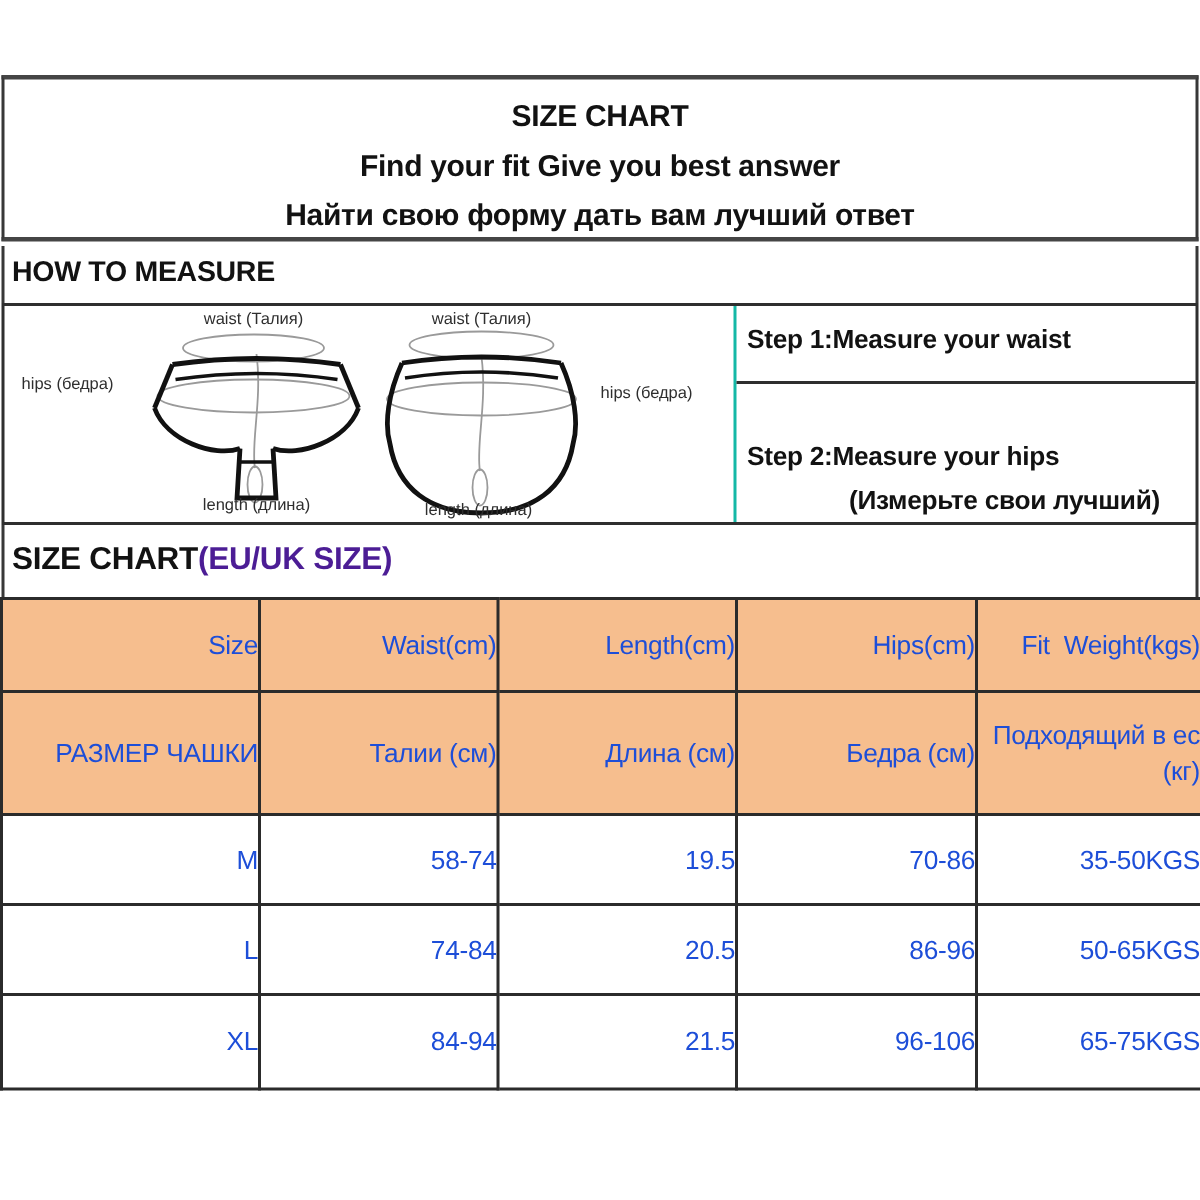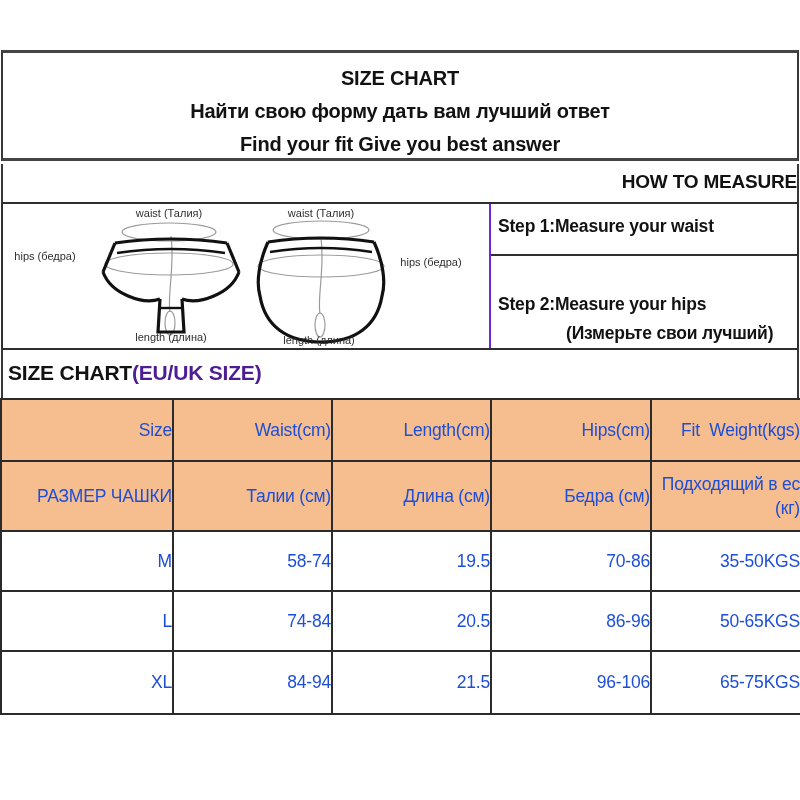--- a/index.html
+++ b/index.html
@@ -9,66 +9,66 @@
   
   .title-box { position:absolute; top:50px; left:1px; right:1px; height:111px;
     border-top:3px solid #454545; border-bottom:3px solid #454545;
     border-left:2px solid #383838; border-right:2px solid #383838;
     text-align:center; padding-top:9px; }
   .title-box .line { font-size:20px; font-weight:bold; line-height:33px; letter-spacing:-0.2px; }
 
   
   .htm-row { position:absolute; top:164px; left:1px; right:1px; height:38px;
     border-left:2px solid #383838; border-right:2px solid #383838;
-    font-size:19px; font-weight:bold; padding:7px 0 12px 5px; letter-spacing:-0.2px;text-align:right; }
+    font-size:19px; font-weight:bold; padding:7px 0 12px 5px; letter-spacing:-0.2px; }
 
   
   .measure-box { position:absolute; top:202px; left:1px; right:1px; height:148px;
     border:2px solid #2f2f2f; display:flex; }
   .diagram-area { position:relative; width:486px; height:100%;border-radius:25px; }
   .diagram-area svg { position:absolute; left:0; top:0; }
   .diag-label { position:absolute; font-size:11px; color:#2e2e2e; width:120px; text-align:center; }
   .lbl-waist-l { left:106px; top:3px; }
   .lbl-waist-r { left:258px; top:3px; }
   .lbl-hips-l  { left:-18px; top:46px; }
   .lbl-hips-r  { left:368px; top:52px; }
   .lbl-length-l{ left:108px; top:127px; }
   .lbl-length-r{ left:256px; top:130px; }
 
-  .steps-col { flex:1; border-left:2px solid #6d28d9; display:flex; flex-direction:column;gap:26px; }
+  .steps-col { flex:1; border-left:2px solid #14b8a6; display:flex; flex-direction:column;gap:26px; }
   .step-cell { padding:8px 4px 0 7px; font-size:17.5px; font-weight:bold; line-height:29px; letter-spacing:-0.2px; }
   .step-cell.first { height:73px; border-bottom:2px solid #2f2f2f; }
   .step-cell .ru { padding-left:68px; }
 
   
   .chart-heading { position:absolute; top:350px; left:1px; right:1px; height:50px;
     border-left:2px solid #383838; border-right:2px solid #383838;
     font-size:21px; font-weight:bold; padding:11px 0 0 5px; letter-spacing:-0.2px; }
   .chart-heading .red { color:#4c1d95; }
 
   
   table.size-table { position:absolute; top:398px; left:0; width:800px;
     border-collapse:collapse; table-layout:fixed; }
   .size-table th, .size-table td { border:2px solid #2b2b2b; text-align:right;
     vertical-align:middle; font-weight:normal; font-size:17.5px; letter-spacing:-0.2px; color:#1d4ed8; }
   .size-table thead th { background:#F6BE8E; white-space:pre-wrap; }
   .size-table .r1 { height:62px; }
-  .size-table .r2 { height:70px; line-height:24px; padding:2px 4px; }
+  .size-table .r2 { height:82px; line-height:24px; padding:2px 4px; }
   .size-table tbody tr { height:60px; background:#ffffff; }
   .size-table tbody tr:last-child { height:63px; }
 </style>
 </head>
 <body>
 
 <div class="sheet">
 
   <div class="title-box">
     <div class="line">SIZE CHART</div>
+    <div class="line">Find your fit Give you best answer</div>
     <div class="line">Найти свою форму дать вам лучший ответ</div>
-    <div class="line">Find your fit Give you best answer</div>
   </div>
 
   <div class="htm-row">HOW TO MEASURE</div>
 
   <div class="measure-box">
     <div class="diagram-area">
       <svg width="486" height="148" viewBox="0 0 486 148">
 
         <g stroke="#9a9a9a" stroke-width="1.2" fill="none">
           <ellipse cx="166" cy="28" rx="47" ry="9"></ellipse>

